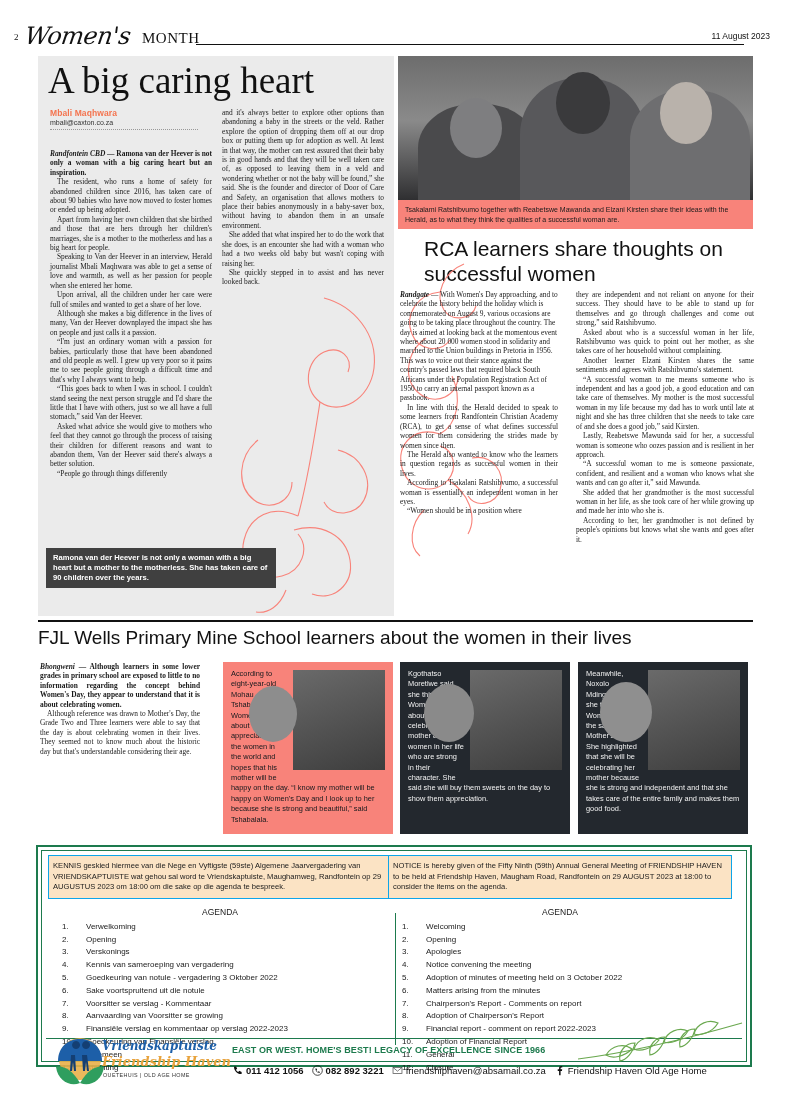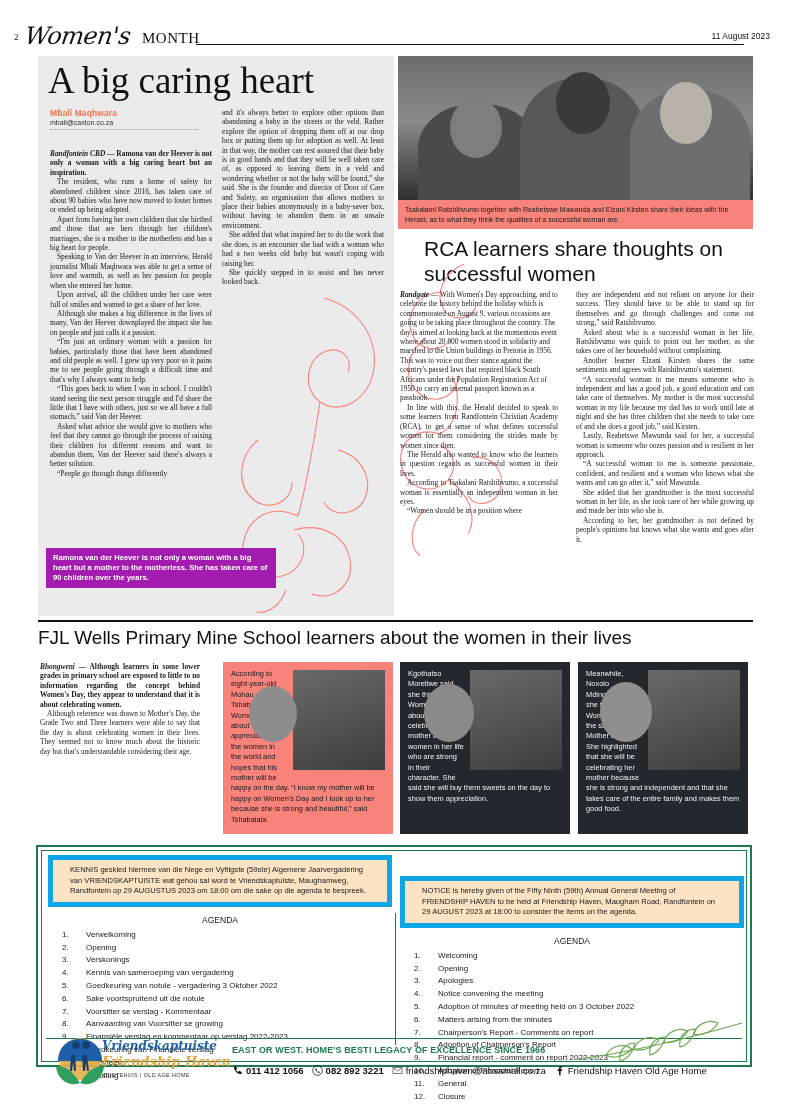--- a/index.html
+++ b/index.html
@@ -28,21 +28,21 @@
   .byline-rule{margin-top:3px;width:148px;border-top:1px dotted #999;}
 
   .col{position:absolute;font-family:"Liberation Serif",serif;font-size:7.4px;line-height:9.4px;color:#1a1a1a;text-align:justify;}
   .col p{margin:0;text-indent:7px;}
   .col p.lead{text-indent:0;font-weight:bold;}
   .col p.lead i{font-weight:bold;}
   .col p.noind{text-indent:0;}
   .a1c1{left:50px;top:136px;width:162px;margin-top:13px;}
   .a1c2{left:222px;top:108px;width:162px;}
 
-  .quotebox{position:absolute;left:46px;top:548px;width:216px;background:#a21caf;color:#fff;
+  .quotebox{position:absolute;left:46px;top:548px;width:216px;background:#404040;color:#fff;
     padding:5px 7px;font-size:7.6px;line-height:10px;font-weight:bold;font-family:"Liberation Sans",sans-serif;}
 
   
   .doodle{position:absolute;pointer-events:none;}
 
   
   .photo1{position:absolute;left:398px;top:56px;width:355px;height:144px;
     background:linear-gradient(180deg,#6d6d6d 0%,#8a8a8a 45%,#2f2f31 100%);overflow:hidden;}
   .ph-fig{position:absolute;bottom:0;border-radius:46% 46% 0 0;}
   .photocap{position:absolute;left:398px;top:200px;width:355px;background:#f8837a;color:#1a1a1a;
@@ -65,22 +65,22 @@
   .kidbox.dark{background:#23282e;color:#f2f2f2;}
   .kidphoto{float:right;width:92px;height:100px;margin:1px 0 4px 6px;overflow:hidden;
     background:linear-gradient(160deg,#6a6a6a,#3d3d3d);}
 
   
   .ad{position:absolute;left:36px;top:845px;width:716px;height:222px;
     background:#fff;border:2px solid #1d7a4d;box-sizing:border-box;}
   .ad-inner{position:absolute;inset:3px;border:1px solid #1d7a4d;}
   .ad-col{position:absolute;top:8px;width:344px;}
   .ad-col.left{left:10px;}
-  .ad-col.right{left:362px;margin-top:21px;}
-  .ad-notice{background:#fbe3c4;border:5px solid #0ea5e9;padding:5px 17px;font-size:7.6px;line-height:10.6px;color:#1a1a1a;}
+  .ad-col.right{left:350px;}
+  .ad-notice{background:#fbe3c4;border:1px solid #0ea5e9;padding:5px 4px;font-size:7.6px;line-height:10.6px;color:#1a1a1a;}
   .ad-agenda-title{text-align:center;font-size:8.5px;margin:8px 0 4px;color:#1a1a1a;}
   .ag-row{display:flex;font-size:8px;line-height:12.8px;color:#1a1a1a;}
   .ag-n{width:38px;padding-left:14px;box-sizing:border-box;}
   .ad-divider{position:absolute;left:357px;top:66px;width:1px;height:132px;background:#1d7a4d;}
   .ad-hr{position:absolute;left:8px;right:8px;top:191px;height:1px;background:#1d7a4d;}
 
   .foot{position:absolute;left:8px;right:8px;top:194px;height:52px;}
   .logo{position:absolute;left:6px;top:-6px;width:130px;height:56px;}
   .logo-txt1{position:absolute;left:56px;top:-2px;font-family:"DejaVu Serif",serif;font-style:italic;font-weight:bold;font-size:12px;color:#1d5fa8;}
   .logo-txt2{position:absolute;left:56px;top:13px;font-family:"DejaVu Serif",serif;font-style:italic;font-weight:bold;font-size:13px;color:#e8a33d;}

